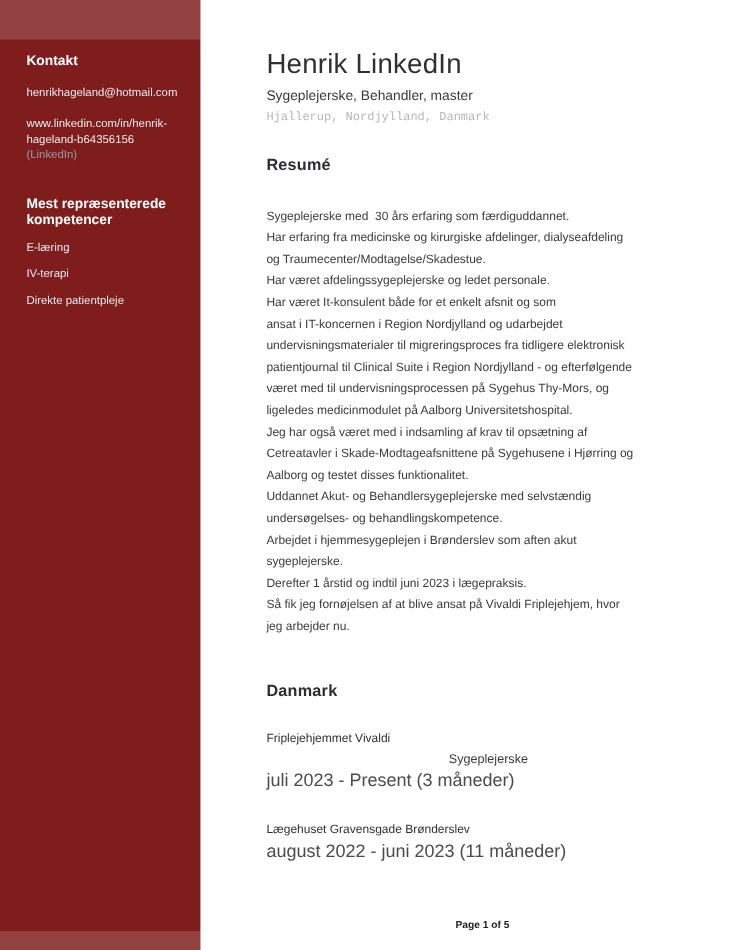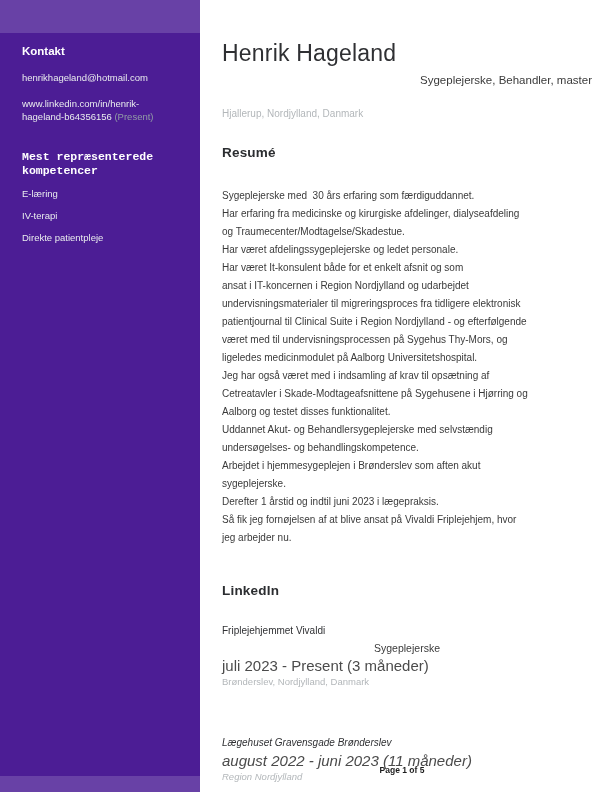--- a/index.html
+++ b/index.html
@@ -14,22 +14,22 @@
     width: 612px;
     height: 792px;
     background: #ffffff;
     overflow: hidden;
   }
 
   
   .sidebar {
     position: absolute;
     left: 0; top: 0;
-    width: 200px; height: 792px;
-    background: #4c1d95;
+    width: 167px; height: 792px;
+    background: #7f1d1d;
     color: #e9ecee;
   }
   .sidebar-band-top {
     position: absolute; left: 0; top: 0;
     width: 100%; height: 33px;
     background: rgba(255,255,255,0.16);
   }
   .sidebar-band-bottom {
     position: absolute; left: 0; bottom: 0;
     width: 100%; height: 16px;
@@ -39,58 +39,58 @@
   .sb-heading {
     color: #ffffff;
     font-weight: bold;
     font-size: 11.5px;
     line-height: 14px;
   }
   .sb-text { font-size: 9.5px; line-height: 13px; color: #e9ecee; }
   .email { margin-top: 13px; }
   .linkedin { margin-top: 13px; }
   .muted-sb { color: #939da6; }
-  .skills-heading { margin-top: 27px; font-family: Liberation Mono, monospace; }
+  .skills-heading { margin-top: 27px; }
   .skill { margin-top: 10px; font-size: 9.5px; line-height: 12px; color: #e9ecee; }
 
   
   .main {
     position: absolute;
     left: 200px; top: 0;
     width: 412px; height: 792px;
     padding: 40px 20px 0 22px;
   }
   .person-name {
     font-size: 23px;
     font-weight: normal;
     color: #2f3033;
     line-height: 27px;
     letter-spacing: 0.2px;
   }
-  .person-title { margin-top: 7px; font-size: 11.5px; color: #3a3a3a; text-align: right; }
+  .person-title { margin-top: 7px; font-size: 11.5px; color: #3a3a3a; }
   .muted { color: #b3b7ba; }
-  .person-location { margin-top: 22px; font-size: 10px; }
+  .person-location { margin-top: 7px; font-size: 10px; font-family: Liberation Mono, monospace; }
   .section-heading {
     margin-top: 26px;
     font-size: 13.5px;
     font-weight: bold;
     color: #2b2d30;
     letter-spacing: 0.2px;
   }
   .section-heading.experience { margin-top: 36px; }
   .summary-text {
     margin-top: 27px;
     font-size: 10px;
     line-height: 18px;
     color: #3a3a3a;
     white-space: pre-wrap;
     max-width: 372px;
   }
   .entry { margin-top: 26px; }
-  .entry + .entry { margin-top: 48px; font-style: italic; }
+  .entry + .entry { margin-top: 28px; }
   .company { font-size: 10px; color: #2f3033; line-height: 14px; }
   .role { margin-top: 4px; font-size: 10.5px; color: #3a3a3a; line-height: 13px; text-align: center; }
   .period { margin-top: 5px; font-size: 15px; color: #4b4b4b; line-height: 12px; }
   .entry-loc { margin-top: 4px; font-size: 9.5px; line-height: 12px; }
 
   .page-footer {
     position: absolute;
     left: 200px; top: 765px;
     width: 404px;
     text-align: center;
@@ -108,38 +108,38 @@
     <div class="sidebar-band-top"></div>
     <div class="sidebar-band-bottom"></div>
     <div class="sidebar-inner">
 
       <div class="sb-heading">Kontakt</div>
 
       <div class="sb-text email">henrikhageland@hotmail.com</div>
 
       <div class="sb-text linkedin">
         <span>www.linkedin.com/in/henrik-</span><br>
-        <span>hageland-b64356156</span><span class="muted-sb"> (Present)</span>
+        <span>hageland-b64356156</span><span class="muted-sb"> (LinkedIn)</span>
       </div>
 
       <div class="sb-heading skills-heading">
         <span>Mest repræsenterede</span><br>
         <span>kompetencer</span>
       </div>
 
       <div class="skill">E-læring</div>
       <div class="skill">IV-terapi</div>
       <div class="skill">Direkte patientpleje</div>
 
     </div>
   </aside>
 
   <main class="main">
 
-    <h1 class="person-name">Henrik Hageland</h1>
+    <h1 class="person-name">Henrik LinkedIn</h1>
     <div class="person-title">Sygeplejerske, Behandler, master</div>
     <div class="person-location muted">Hjallerup, Nordjylland, Danmark</div>
 
     <h2 class="section-heading">Resumé</h2>
     <div class="summary-text">Sygeplejerske med  30 års erfaring som færdiguddannet.
 Har erfaring fra medicinske og kirurgiske afdelinger, dialyseafdeling
 og Traumecenter/Modtagelse/Skadestue.
 Har været afdelingssygeplejerske og ledet personale.
 Har været It-konsulent både for et enkelt afsnit og som
 ansat i IT-koncernen i Region Nordjylland og udarbejdet
@@ -151,32 +151,30 @@
 Cetreatavler i Skade-Modtageafsnittene på Sygehusene i Hjørring og
 Aalborg og testet disses funktionalitet.
 Uddannet Akut- og Behandlersygeplejerske med selvstændig
 undersøgelses- og behandlingskompetence.
 Arbejdet i hjemmesygeplejen i Brønderslev som aften akut
 sygeplejerske.
 Derefter 1 årstid og indtil juni 2023 i lægepraksis.
 Så fik jeg fornøjelsen af at blive ansat på Vivaldi Friplejehjem, hvor
 jeg arbejder nu.</div>
 
-    <h2 class="section-heading experience">LinkedIn</h2>
+    <h2 class="section-heading experience">Danmark</h2>
 
     <section class="entry">
       <div class="company">Friplejehjemmet Vivaldi</div>
       <div class="role">Sygeplejerske</div>
       <div class="period">juli 2023 - Present (3 måneder)</div>
-      <div class="entry-loc muted">Brønderslev, Nordjylland, Danmark</div>
     </section>
 
     <section class="entry">
       <div class="company">Lægehuset Gravensgade Brønderslev</div>
       <div class="period">august 2022 - juni 2023 (11 måneder)</div>
-      <div class="entry-loc muted">Region Nordjylland</div>
     </section>
 
   </main>
 
   <div class="page-footer">Page 1 of 5</div>
 
 </div>
 
 </body></html>

